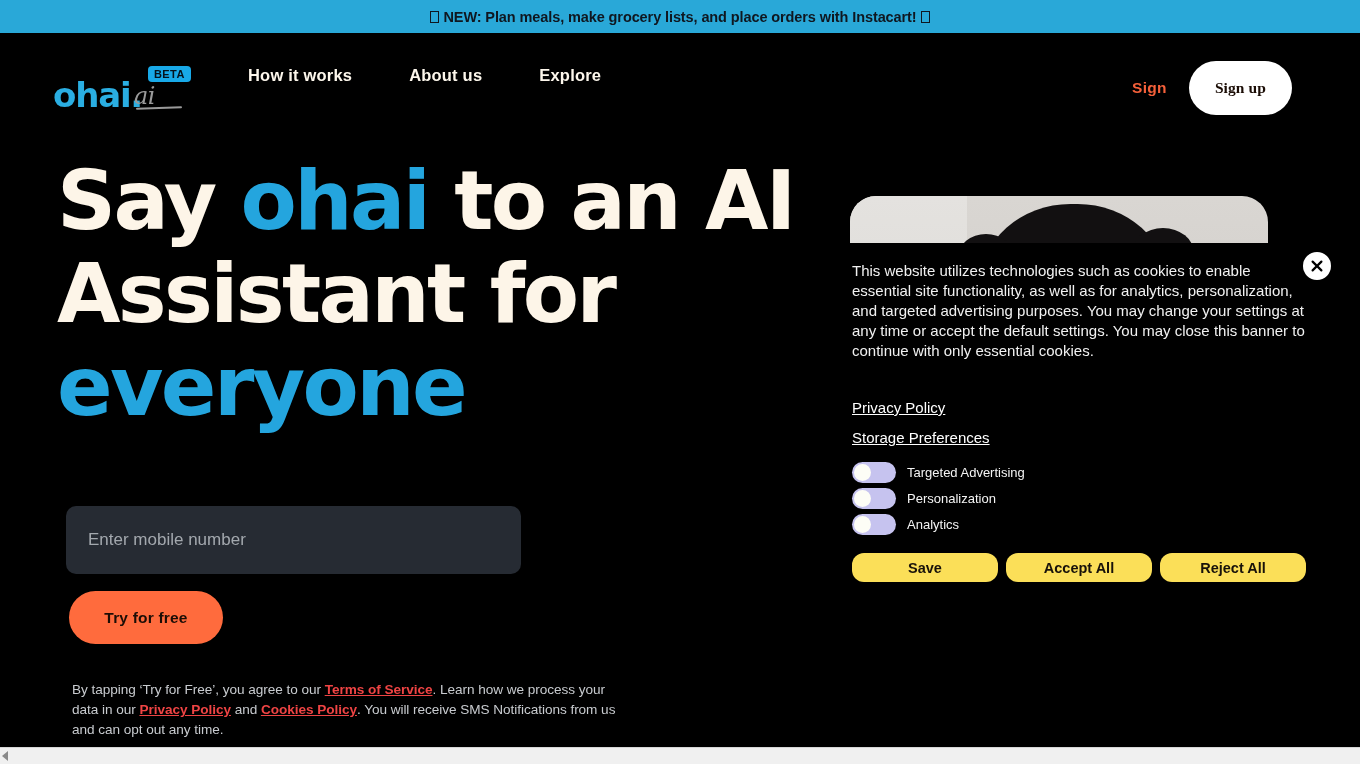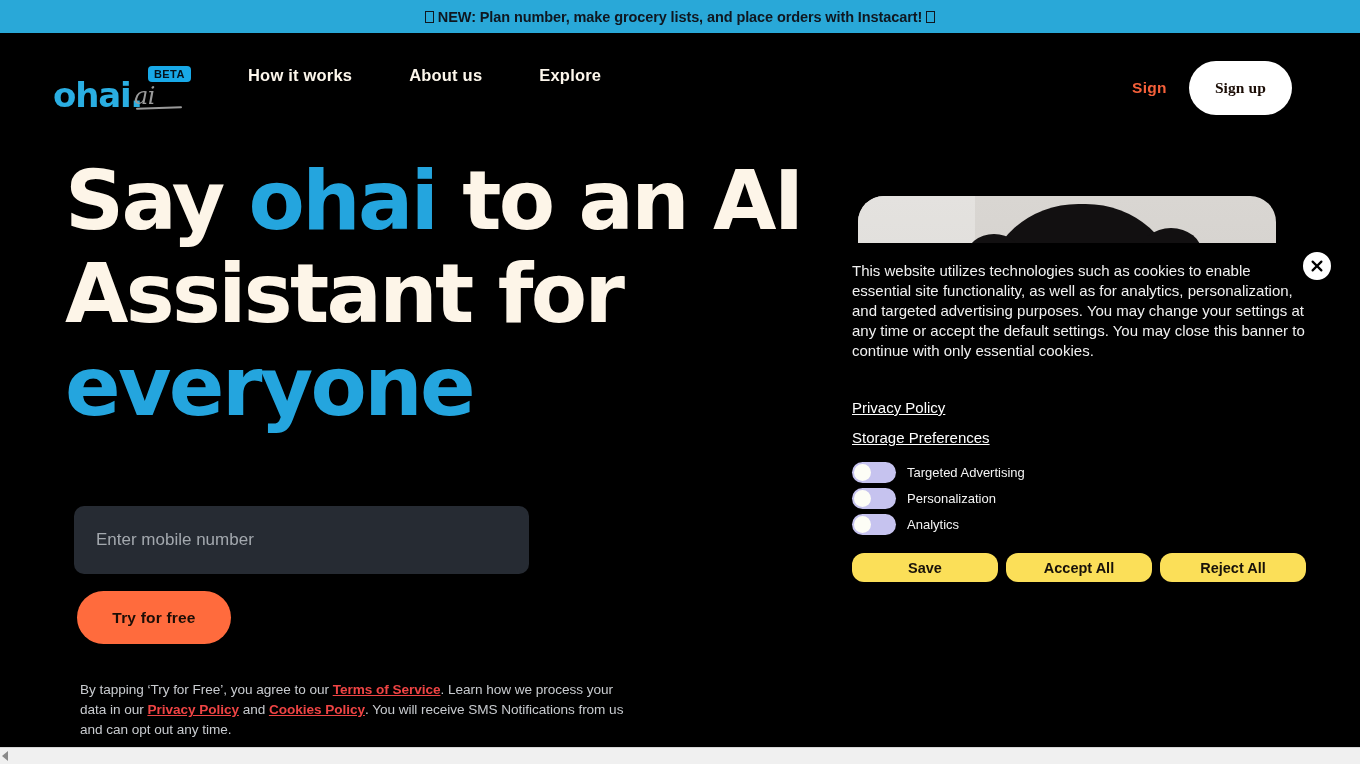--- a/index.html
+++ b/index.html
@@ -145,21 +145,21 @@
     border-radius: 999px;
     padding: 18px 26px;
     cursor: pointer;
     letter-spacing: 0.1px;
     font-family: Liberation Serif, serif;
   }
 
   
   .hero {
     position: absolute;
-    top: 116px; left: 12px;
+    top: 116px; left: 4px;
     width: 1256px;
     height: 620px;
   }
 
   .hero-left {
     position: absolute;
     left: 53px;
     top: 38px;
     width: 740px;
   }
@@ -399,21 +399,21 @@
     border-right: 6px solid #8a8a8a;
   }
 </style>
 </head>
 <body>
 
 <div id="page">
 
   <div class="announce-bar">
     <div class="announce-text">
-      <span class="tofu"></span><span>NEW: Plan number, make grocery lists, and place orders with Instacart!</span><span class="tofu"></span>
+      <span class="tofu"></span><span>NEW: Plan meals, make grocery lists, and place orders with Instacart!</span><span class="tofu"></span>
     </div>
   </div>
 
   <header class="site-header">
 
     <div class="logo-wrap">
       <span class="logo-main">ohai.</span>
       <span class="logo-ai">ai</span>
       <span class="logo-ai-underline"></span>
       <span class="beta-badge">BETA</span>

